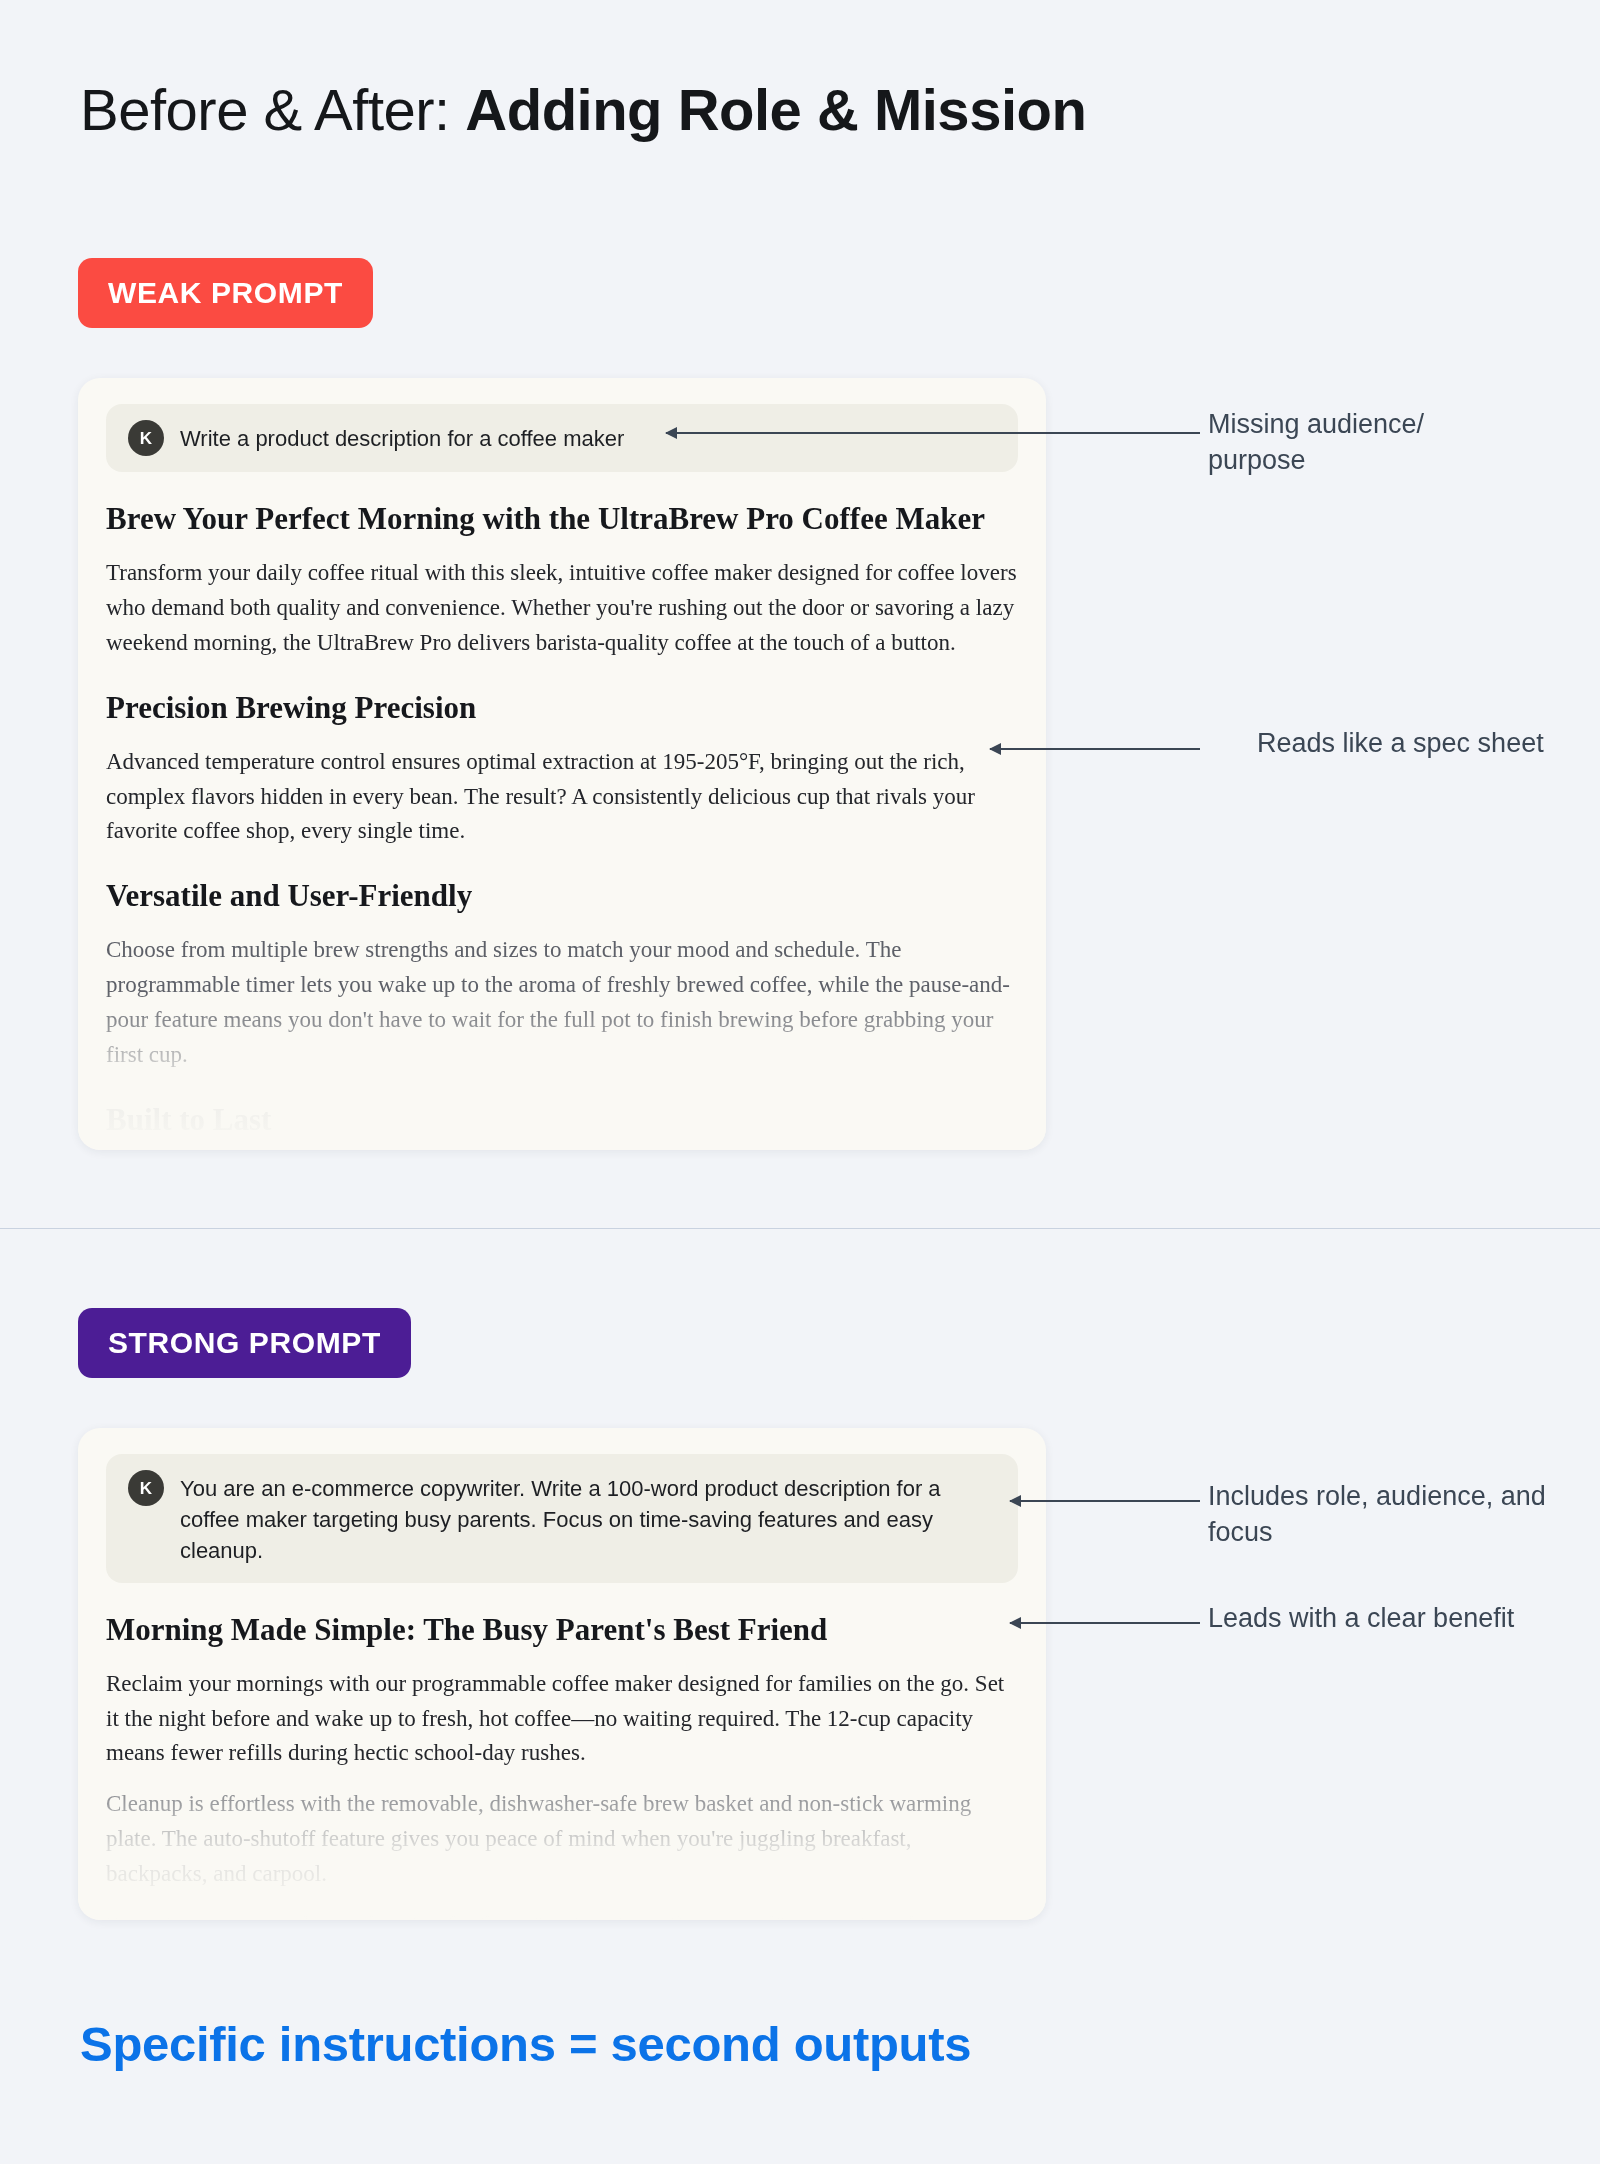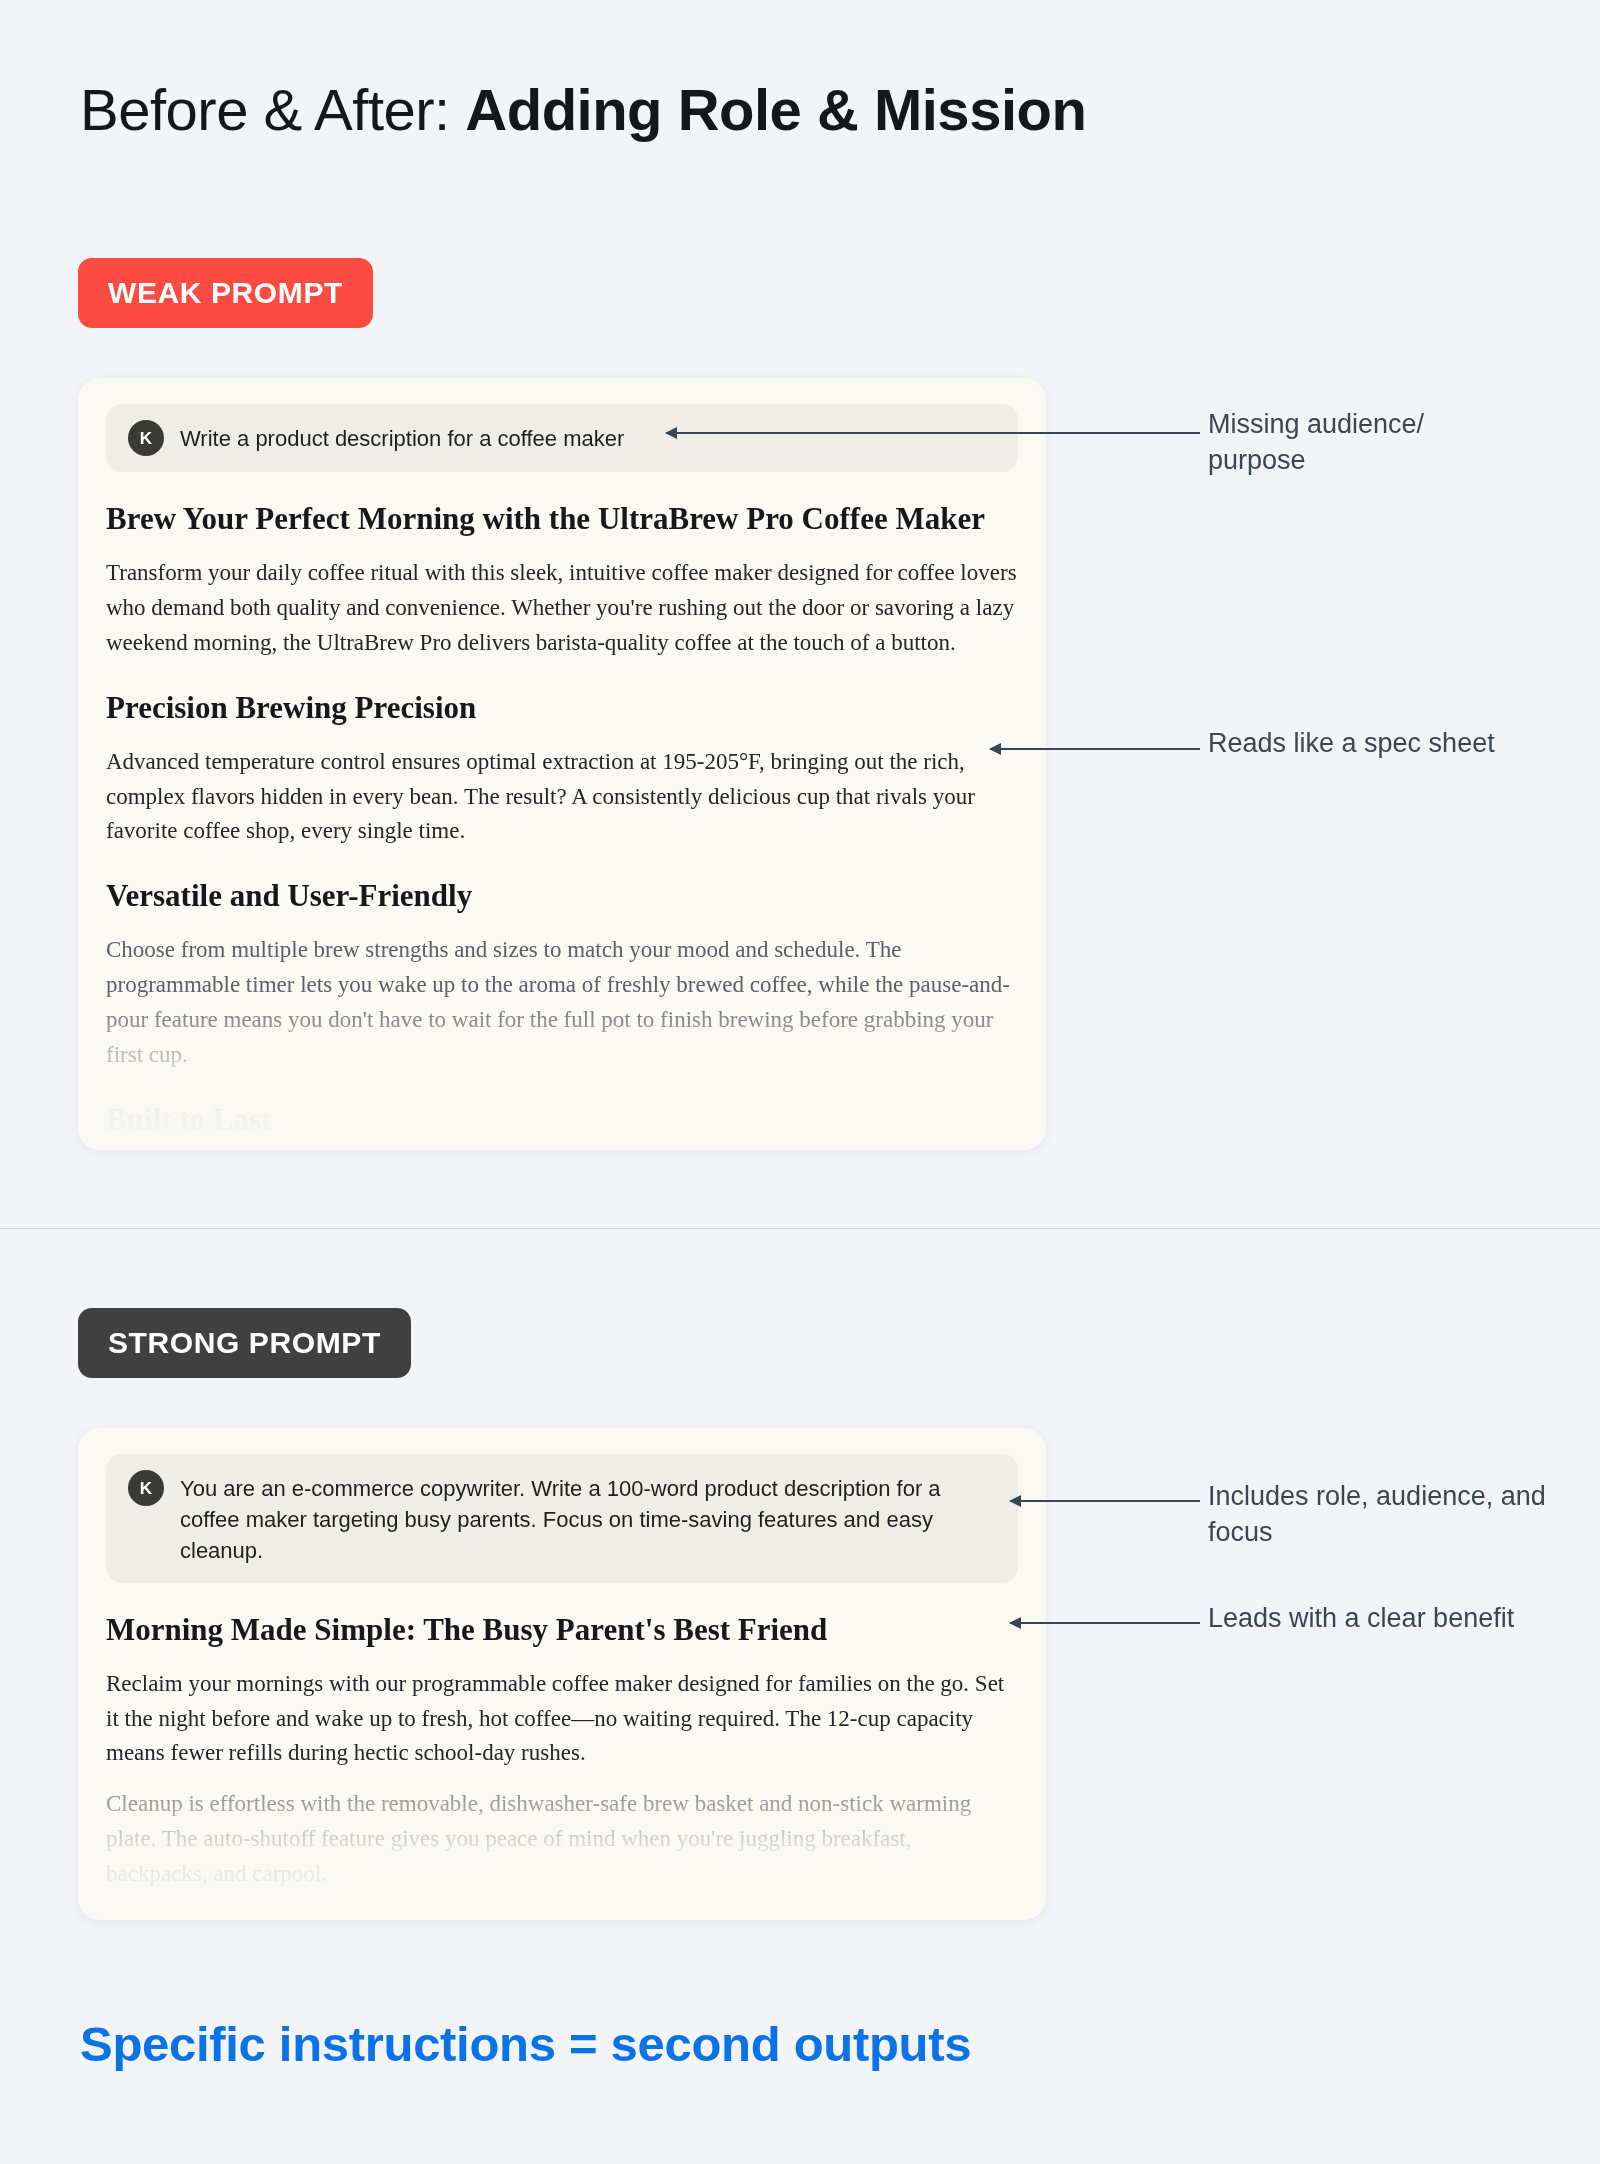--- a/index.html
+++ b/index.html
@@ -52,21 +52,21 @@
     justify-content: center;
     height: 70px;
     padding: 12px 30px;
     border-radius: 14px;
     color: #ffffff;
     font-size: 30px;
     font-weight: 700;
     letter-spacing: 0.6px;
   }
   .badge-weak   { left: 78px; top: 258px; background: #fb4b42; }
-  .badge-strong { left: 78px; top: 1308px; background: #404040; }
+  .badge-strong { left: 78px; top: 1308px; background: #4c1d95; }
 
   
   .card {
     position: absolute;
     left: 78px;
     width: 968px;
     background: #faf9f4;
     border-radius: 22px;
     box-shadow: 0 2px 10px rgba(30,40,60,0.07);
     overflow: hidden;
@@ -139,21 +139,21 @@
   
   .anno {
     position: absolute;
     font-family: "Liberation Sans", sans-serif;
     font-size: 27px;
     line-height: 1.33;
     color: #3b4654;
     font-weight: 400;
   }
   .anno-a { left: 1208px; top: 407px; width: 320px; }
-  .anno-b { left: 1208px; top: 726px; width: 320px; }
+  .anno-b { left: 1257px; top: 726px; width: 320px; }
   .anno-c { left: 1208px; top: 1479px; width: 340px; }
   .anno-d { left: 1208px; top: 1601px; width: 340px; }
 
   .arrow { position: absolute; height: 2px; background: #3b4654; }
   .arrow::before {
     content: "";
     position: absolute;
     left: -1px;
     top: -5px;
     width: 0; height: 0;

